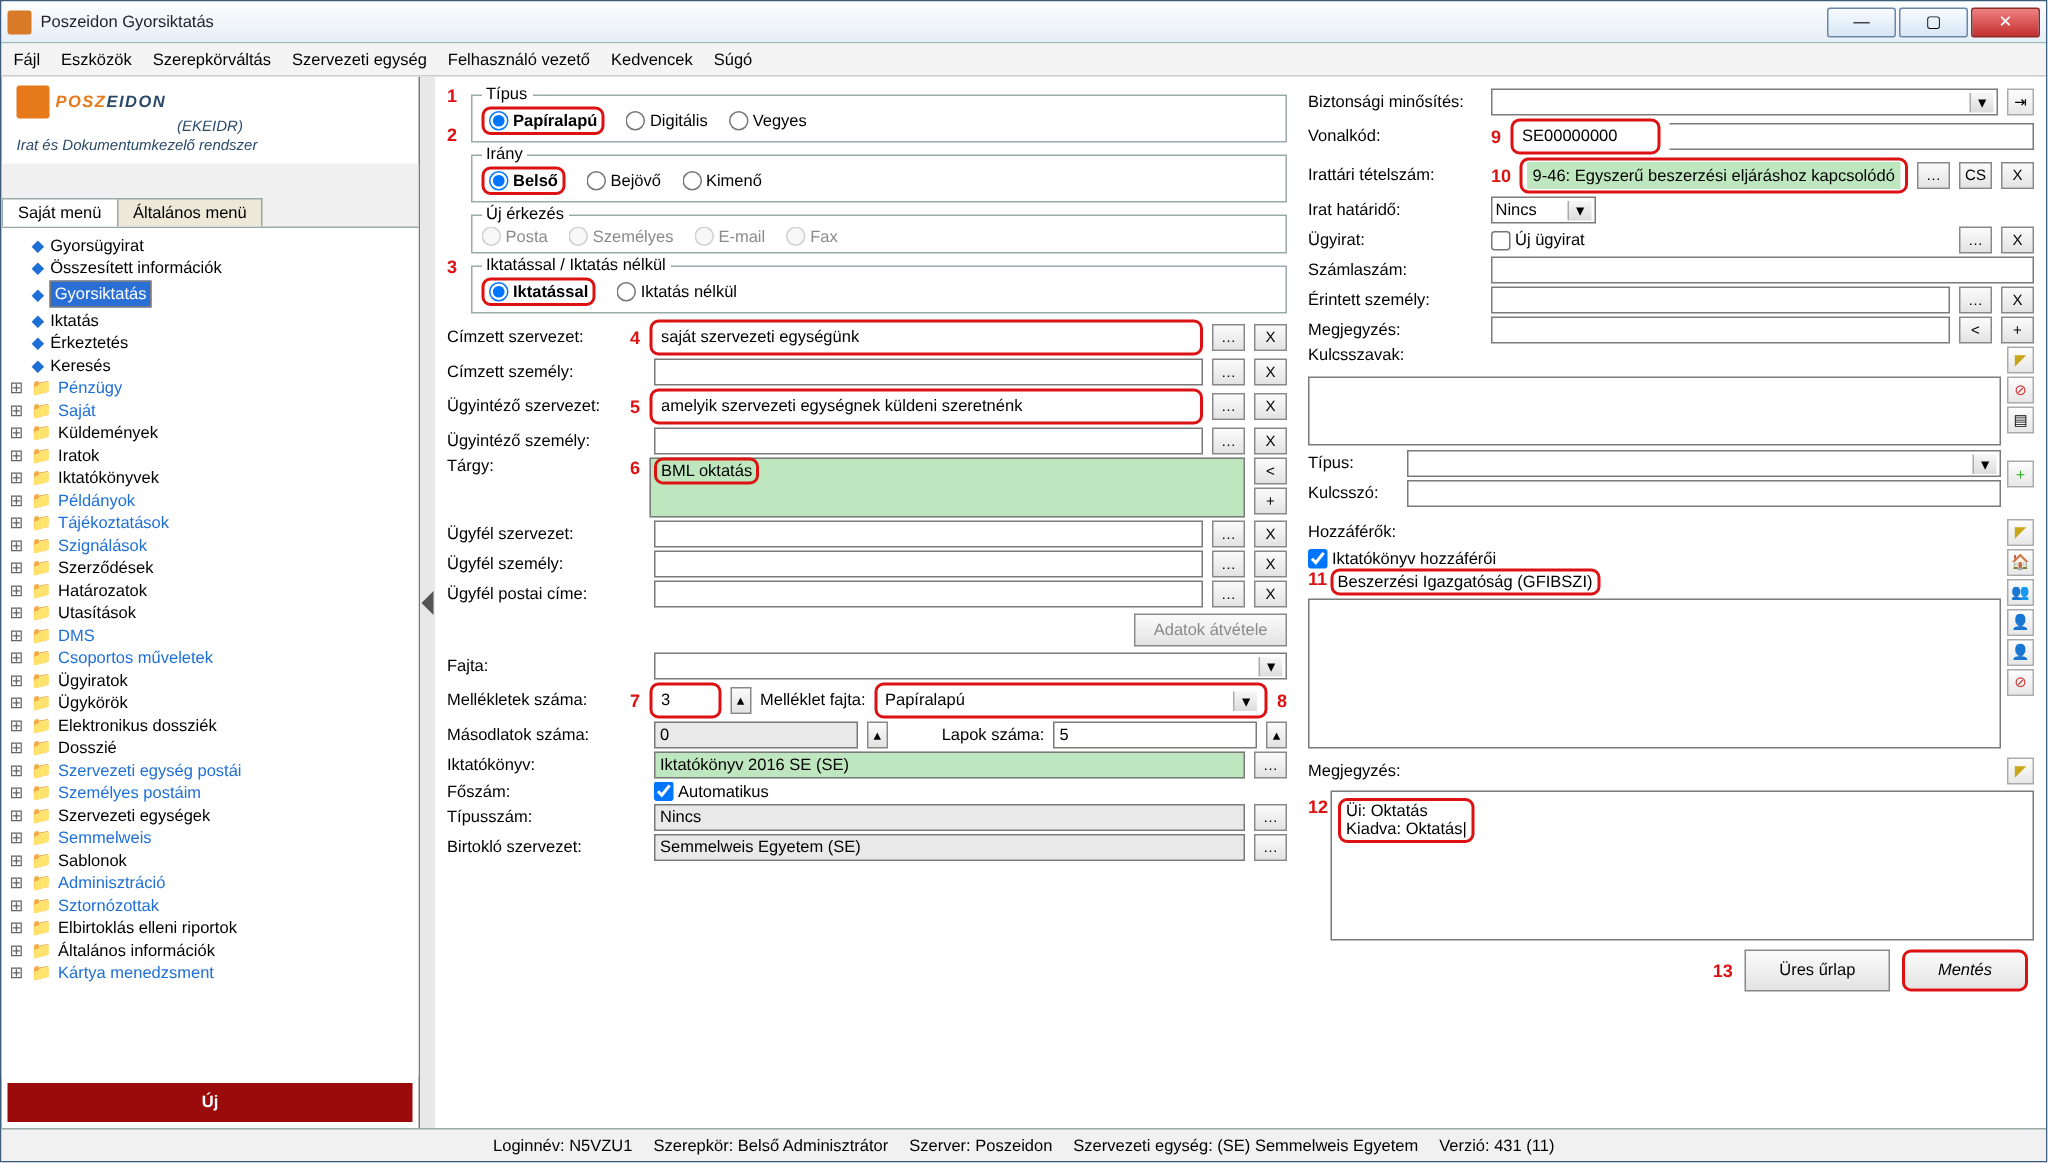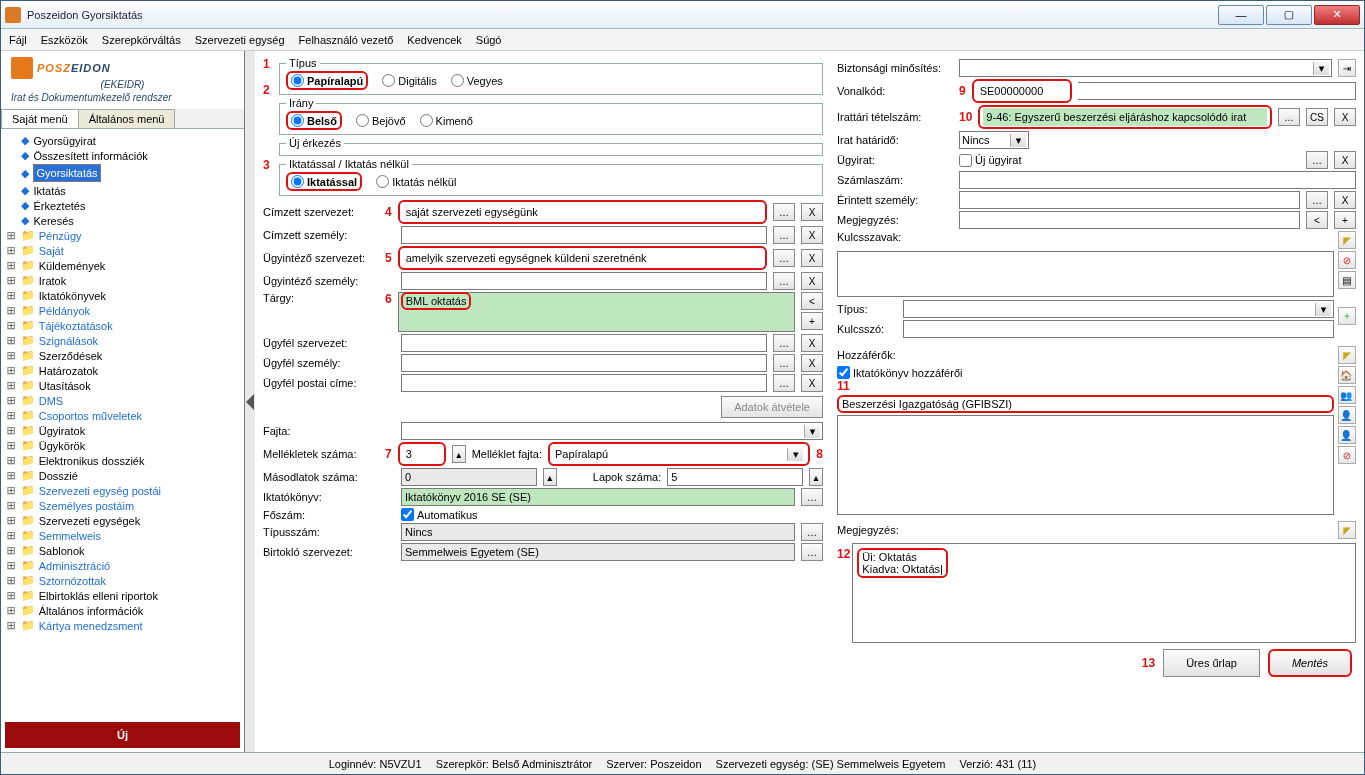--- a/index.html
+++ b/index.html
@@ -7,29 +7,29 @@
   .window { width:1365px; height:775px; background:#fff; border:1px solid #3b5c7a; display:flex; flex-direction:column;justify-content:center; }
   .titlebar { height:28px; background:linear-gradient(#fdfefe,#e6eef6); display:flex; align-items:center; padding:0 4px; border-bottom:1px solid #9bb; }
   .titlebar .icon { width:16px;height:16px;background:#d97a28;margin-right:6px;border-radius:2px; }
   .titlebar .title { flex:1; color:#223; }
   .titlebar .wbtns { display:flex; gap:2px; }
   .titlebar .wbtn { width:46px;height:20px;border:1px solid #6b86a8;background:linear-gradient(#f7fbff,#d7e6f5);display:flex;align-items:center;justify-content:center;border-radius:2px; }
   .titlebar .wclose { background:linear-gradient(#f08080,#c23030);border-color:#8a2c2c;color:#fff; }
   .menubar { height:22px; background:#f4f4f4; border-bottom:1px solid #ccc; display:flex; gap:14px; padding:0 8px; align-items:center; }
   .menubar span { cursor:default; }
   .body { flex:1; display:flex; overflow:hidden; }
-  .left { width:244px; display:flex; flex-direction:column; border-right:1px solid #7a7a7a; }
+  .left { width:279px; display:flex; flex-direction:column; border-right:1px solid #7a7a7a; }
   .logo { padding:6px 10px 2px; }
   .brand { color:#e67a1a; font-size:22px; font-style:italic; font-weight:700; letter-spacing:1px; display:flex; align-items:center; gap:4px;}
   .brand .sq { display:inline-block;width:22px;height:22px;background:#e67a1a;border-radius:2px; }
   .brand .suf { color:#2b4a6a; font-style:italic; }
   .ekeidr { color:#2b4a6a; font-style:italic; text-align:center; font-size:10px; }
   .sublogo { color:#2b4a6a; font-style:italic; font-size:10px; padding:0 10px 6px; }
   .tabs { display:flex; border-bottom:1px solid #9aa; background:#f0f0f0; }
-  .tab { padding:3px 10px; border:1px solid #9aa; border-bottom:none; margin-right:-1px; background:#fff; cursor:default; }
+  .tab { padding:3px 10px; border:1px solid #9aa; border-bottom:none; margin-right:-1px; background:#fff; cursor:default;margin-top:23px; }
   .tab.inactive { background:#ece9d8; }
   .tree { flex:1; overflow:auto; padding:4px 2px; background:#fff; }
   .node { display:flex; align-items:center; gap:4px; padding:1px 2px; white-space:nowrap; }
   .node .exp { width:12px;text-align:center;color:#666; }
   .node .dia { color:#1e6fd6; }
   .node .folder { color:#c9a24a; }
   .node .lbl.blue { color:#1e6fd6; }
   .node .lbl.sel { background:#2a6fd6;color:#fff;padding:0 2px; }
   .ujbtn { height:26px;background:#9c0b0b;color:#fff;text-align:center;line-height:26px;font-weight:700;margin:4px; }
   .splitter { width:10px;background:#e8e8e8;display:flex;align-items:center;justify-content:center; }
@@ -319,20 +319,38 @@
                       <span>Bejövő</span>
                     </label>
                   <label class="radio">
                       <input type="radio" style="">
                       <span>Kimenő</span>
                     </label>
                 </div>
               </fieldset>
               <fieldset>
                 <legend>Új érkezés</legend>
+                <div class="row disabled">
+                  <label class="radio">
+                      <input type="radio" disabled="" style="">
+                      <span>Posta</span>
+                    </label>
+                  <label class="radio">
+                      <input type="radio" disabled="" style="">
+                      <span>Személyes</span>
+                    </label>
+                  <label class="radio">
+                      <input type="radio" disabled="" style="">
+                      <span>E-mail</span>
+                    </label>
+                  <label class="radio">
+                      <input type="radio" disabled="" style="">
+                      <span>Fax</span>
+                    </label>
+                </div>
               </fieldset>
             </div>
           </div>
           <div style="display:flex;gap:2px;">
             <span class="rednum" style="width:14px">3</span>
             <fieldset style="flex:1">
               <legend>Iktatással / Iktatás nélkül</legend>
               <div class="row">
                 <span class="redbox">
                     <label class="radio">
@@ -570,21 +588,21 @@
               <span>Hozzáférők:</span>
               <div style="flex:1"></div>
               <div class="iconsq yellowtri">◤</div>
             </div>
           <div style="display:flex;gap:4px">
             <div style="flex:1">
               <label class="radio">
                   <input type="checkbox" checked="" style="">
                   <span>Iktatókönyv hozzáférői</span>
                 </label>
-              <div style="display:flex;gap:2px;flex-direction:column;">
+              <div style="display:flex;gap:2px;">
                   <span class="rednum">11</span>
                   <span class="redbox">Beszerzési Igazgatóság (GFIBSZI)</span>
                 </div>
               <div class="accessbox"></div>
             </div>
             <div class="vcol">
               <div class="iconsq">🏠</div>
               <div class="iconsq">👥</div>
               <div class="iconsq">👤</div>
               <div class="iconsq">👤</div>

